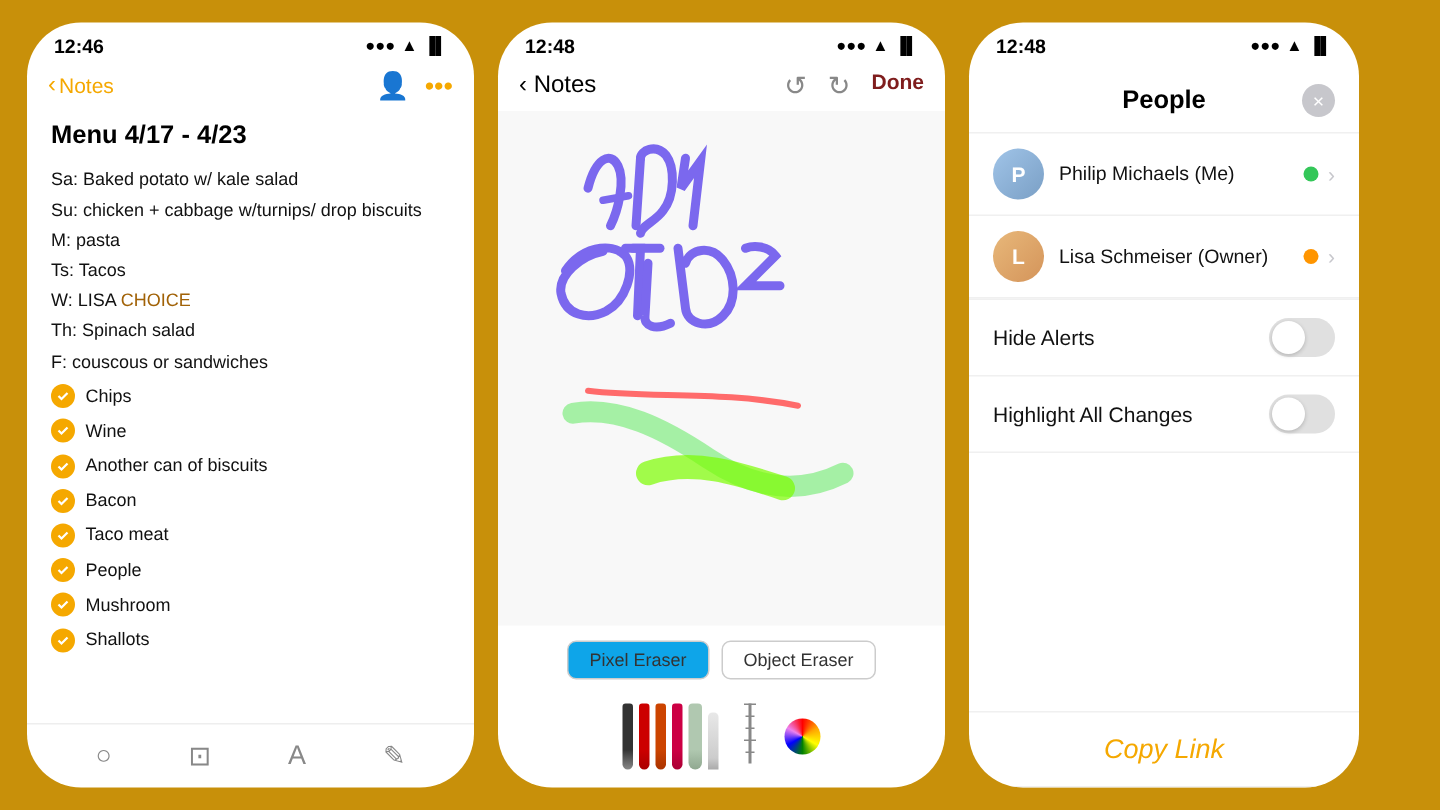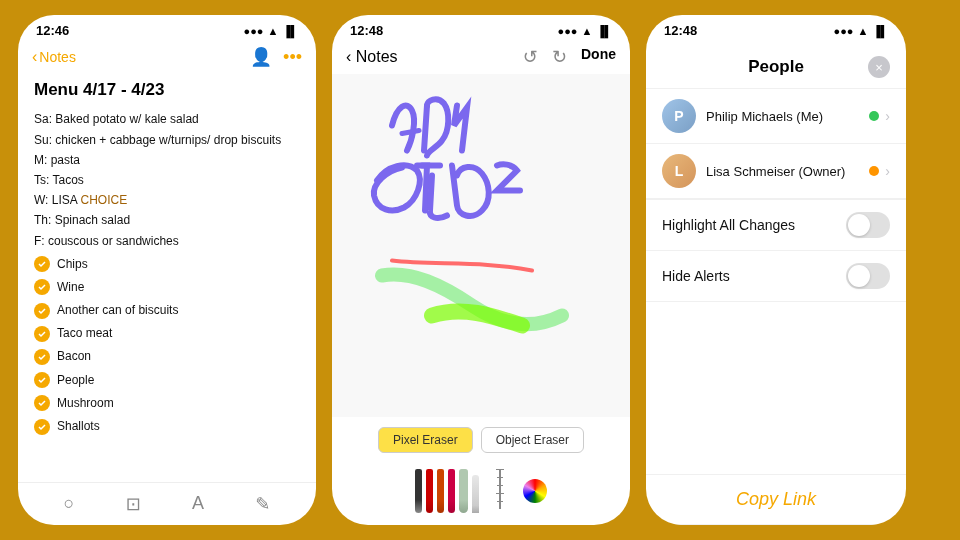--- a/index.html
+++ b/index.html
@@ -190,21 +190,21 @@
     .eraser-btn {
       border: 1px solid #ccc;
       background: #fff;
       border-radius: 6px;
       padding: 5px 14px;
       font-size: 12px;
       color: #333;
     }
 
     .eraser-btn.active {
-      background: #fde047;
+      background: #0ea5e9;
     }
 
     .tools-bar {
       display: flex;
       align-items: center;
       justify-content: center;
       gap: 6px;
       padding: 6px 10px 12px;
     }
 
@@ -416,29 +416,29 @@
             </svg>
           </div>
         <span>Another can of biscuits</span>
       </div>
       <div class="check-item">
         <div class="check-circle">
             <svg viewBox="0 0 10 10">
               <polyline points="2,5 4,7 8,3" stroke="white" stroke-width="1.5" fill="none"></polyline>
             </svg>
           </div>
+        <span>Bacon</span>
+      </div>
+      <div class="check-item">
+        <div class="check-circle">
+            <svg viewBox="0 0 10 10">
+              <polyline points="2,5 4,7 8,3" stroke="white" stroke-width="1.5" fill="none"></polyline>
+            </svg>
+          </div>
         <span>Taco meat</span>
-      </div>
-      <div class="check-item">
-        <div class="check-circle">
-            <svg viewBox="0 0 10 10">
-              <polyline points="2,5 4,7 8,3" stroke="white" stroke-width="1.5" fill="none"></polyline>
-            </svg>
-          </div>
-        <span>Bacon</span>
       </div>
       <div class="check-item">
         <div class="check-circle">
             <svg viewBox="0 0 10 10">
               <polyline points="2,5 4,7 8,3" stroke="white" stroke-width="1.5" fill="none"></polyline>
             </svg>
           </div>
         <span>People</span>
       </div>
       <div class="check-item">
@@ -480,21 +480,21 @@
   </div>
 
   <div class="drawing-nav">
     <div class="back-btn">
       <span class="back-chevron">‹</span>
       <span>Notes</span>
     </div>
     <div style="display:flex;gap:14px;">
       <span style="color:#888;font-size:18px;">↺</span>
       <span style="color:#888;font-size:18px;">↻</span>
-      <span style="color:#000000;font-size:14px;font-weight:600;">Done</span>
+      <span style="color:#7f1d1d;font-size:14px;font-weight:600;">Done</span>
     </div>
   </div>
 
   <div class="drawing-area">
     <svg class="drawing-svg" viewBox="0 0 298 340">
 
       <path d="M60,50 C65,30 75,25 80,35 C85,45 80,65 75,75" stroke="#7B68EE" stroke-width="6" fill="none" stroke-linecap="round"></path>
       <path d="M70,58 L87,55" stroke="#7B68EE" stroke-width="5" fill="none" stroke-linecap="round"></path>
       <path d="M95,30 L92,75" stroke="#7B68EE" stroke-width="6" fill="none" stroke-linecap="round"></path>
       <path d="M95,30 C95,25 105,20 112,28 C118,36 118,55 110,65 C105,72 96,75 95,80" stroke="#7B68EE" stroke-width="6" fill="none" stroke-linecap="round"></path>
@@ -582,29 +582,29 @@
     </div>
     <div class="person-row-right">
       <div class="orange-dot"></div>
       <span class="chevron-right">›</span>
     </div>
   </div>
 
   <div class="separator"></div>
 
   <div class="toggle-row">
+    <span class="toggle-label">Hide Alerts</span>
+    <div class="toggle"></div>
+  </div>
+
+  <div class="toggle-row">
     <span class="toggle-label">Highlight All Changes</span>
     <div class="toggle"></div>
   </div>
 
-  <div class="toggle-row">
-    <span class="toggle-label">Hide Alerts</span>
-    <div class="toggle"></div>
-  </div>
-
   <div style="flex:1;"></div>
 
   <div class="separator"></div>
 
   <div class="copy-link-btn">Copy Link</div>
 
   <div class="separator"></div>
 
 </div>
 

